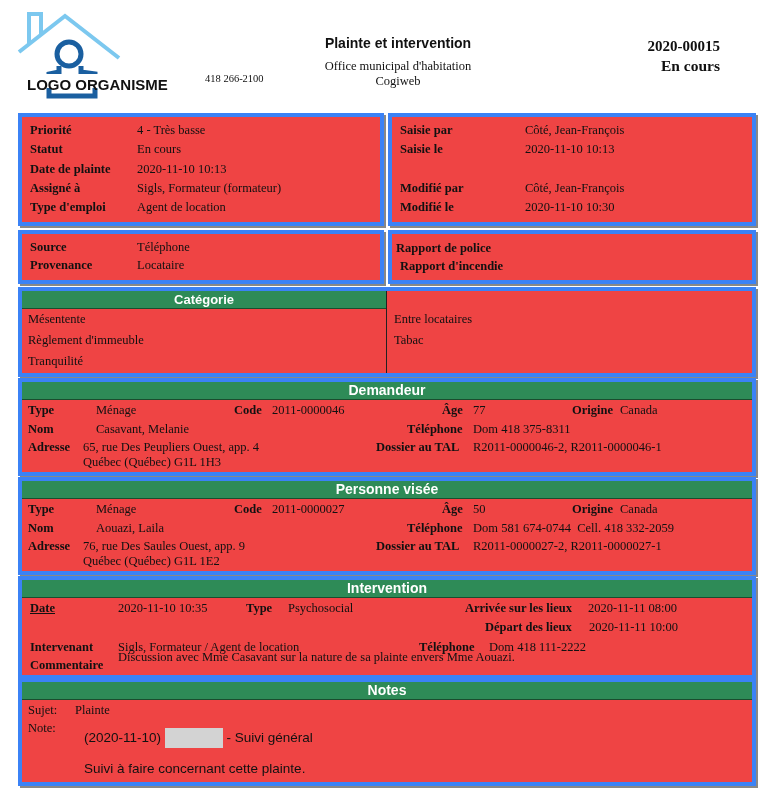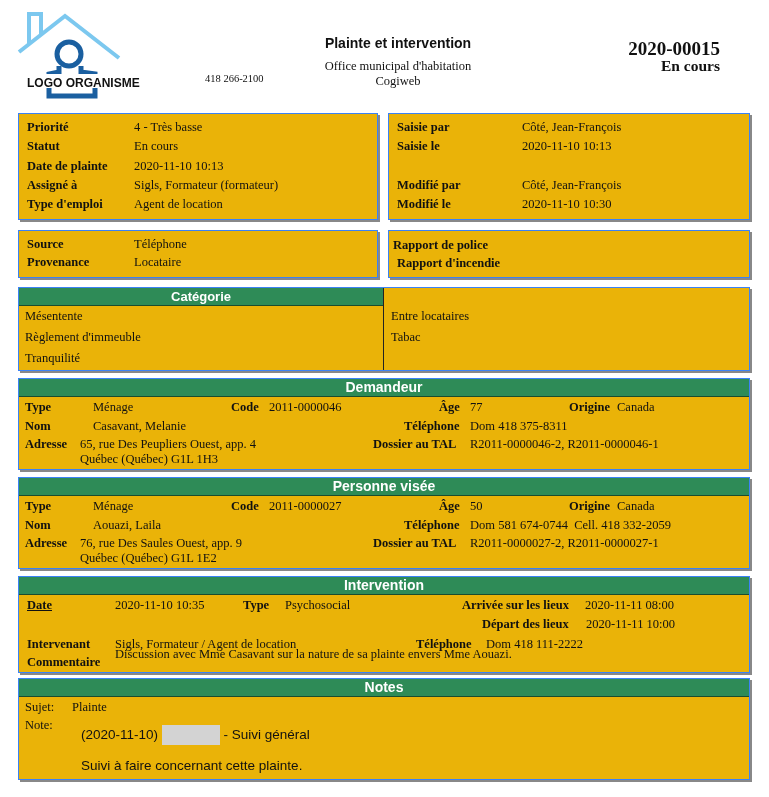--- a/index.html
+++ b/index.html
@@ -1,46 +1,46 @@
 <!DOCTYPE html>
 <html><head>
 <meta charset="utf-8">
 <style>
   html, body { margin:0; padding:0; background:#ffffff; }
   body { width:769px; height:797px; position:relative; overflow:hidden;
          font-family:"Liberation Serif", serif; font-size:12.5px; color:#111; }
   .abs { position:absolute; }
   .sans { font-family:"Liberation Sans", sans-serif; }
   .b { font-weight:bold; }
-  .box { position:absolute; border:1px solid #3b82f6; box-shadow:2px 2px 0 #888; background:#eab308; }
+  .box { position:absolute; border:4px solid #3b82f6; box-shadow:2px 2px 0 #888; background:#ef4444; }
   .row { position:absolute; white-space:nowrap; }
   .lbl { font-weight:bold; }
   .hdr { position:absolute; left:0; right:0; top:0; height:17px; background:#2e8b57;
          border-bottom:1px solid #1a4d2e; color:#fff; font-family:"Liberation Sans", sans-serif;
          font-weight:bold; font-size:14px; text-align:center; line-height:17px; }
   .redact { display:inline-block; width:58px; height:20px; background:#d3d3d3; vertical-align:middle; }
 </style>
 </head>
 <body>
 
 <div class="abs" style="left:15px;top:10px;width:110px;height:90px;">
   <svg width="110" height="90" viewBox="0 0 110 90">
     <polyline points="4,42 50,6 104,48" fill="none" stroke="#7cc8ef" stroke-width="4"></polyline>
     <polyline points="14,34 14,4 26,4 26,24" fill="none" stroke="#7cc8ef" stroke-width="4"></polyline>
     <circle cx="54" cy="44" r="12" fill="none" stroke="#1a5fa0" stroke-width="5"></circle>
     <path d="M44,56 L44,62 L34,64 L34,86 L80,86 L80,64 L66,62 L66,56" fill="none" stroke="#1a5fa0" stroke-width="5"></path>
     <rect x="10" y="64" width="92" height="14" fill="#fff"></rect>
   </svg>
-  <div class="abs sans b" style="left:12px;top:66px;font-size:12px;color:#111;white-space:nowrap;text-align:right;">LOGO ORGANISME</div>
+  <div class="abs sans b" style="left:12px;top:66px;font-size:15px;color:#111;white-space:nowrap;text-align:right;">LOGO ORGANISME</div>
 </div>
 <div class="abs" style="left:205px;top:73px;font-size:10.5px;">418 266-2100</div>
 <div class="abs sans b" style="left:298px;top:35px;width:200px;text-align:center;font-size:14px;">Plainte et intervention</div>
 <div class="abs" style="left:298px;top:59px;width:200px;text-align:center;font-size:12.5px;">Office municipal d'habitation</div>
 <div class="abs" style="left:298px;top:74px;width:200px;text-align:center;font-size:12.5px;">Cogiweb</div>
-<div class="abs b" style="left:600px;top:38px;width:120px;text-align:right;font-size:19px;">2020-00015</div>
+<div class="abs b" style="left:600px;top:38px;width:120px;text-align:right;font-size:15px;">2020-00015</div>
 <div class="abs b" style="left:600px;top:57px;width:120px;text-align:right;font-size:15.5px;">En cours</div>
 
 <div class="box" style="left:18px;top:113px;width:358px;height:105px;">
   <div class="row" style="left:8px;top:6px;"><span class="lbl">Priorité</span></div>
   <div class="row" style="left:115px;top:6px;">4 - Très basse</div>
   <div class="row" style="left:8px;top:25px;"><span class="lbl">Statut</span></div>
   <div class="row" style="left:115px;top:25px;">En cours</div>
   <div class="row" style="left:8px;top:45px;"><span class="lbl">Date de plainte</span></div>
   <div class="row" style="left:115px;top:45px;">2020-11-10 10:13</div>
   <div class="row" style="left:8px;top:64px;"><span class="lbl">Assigné à</span></div>

